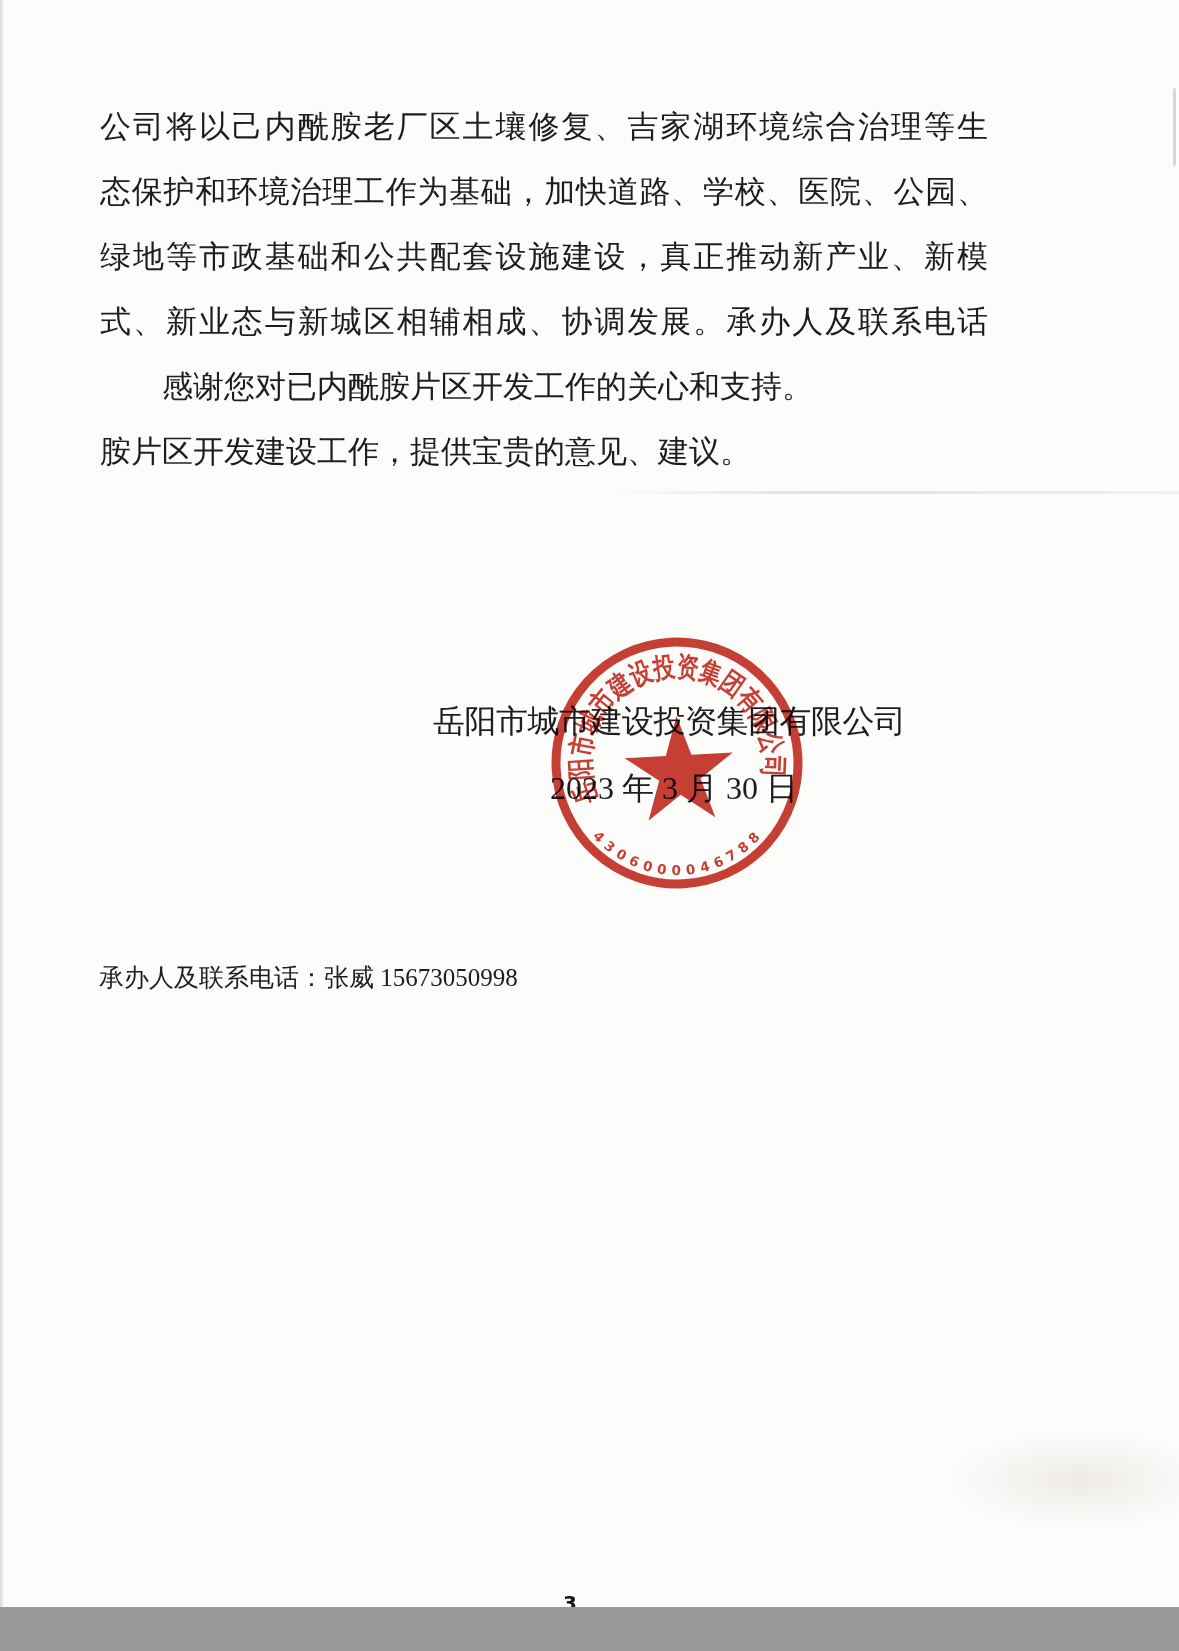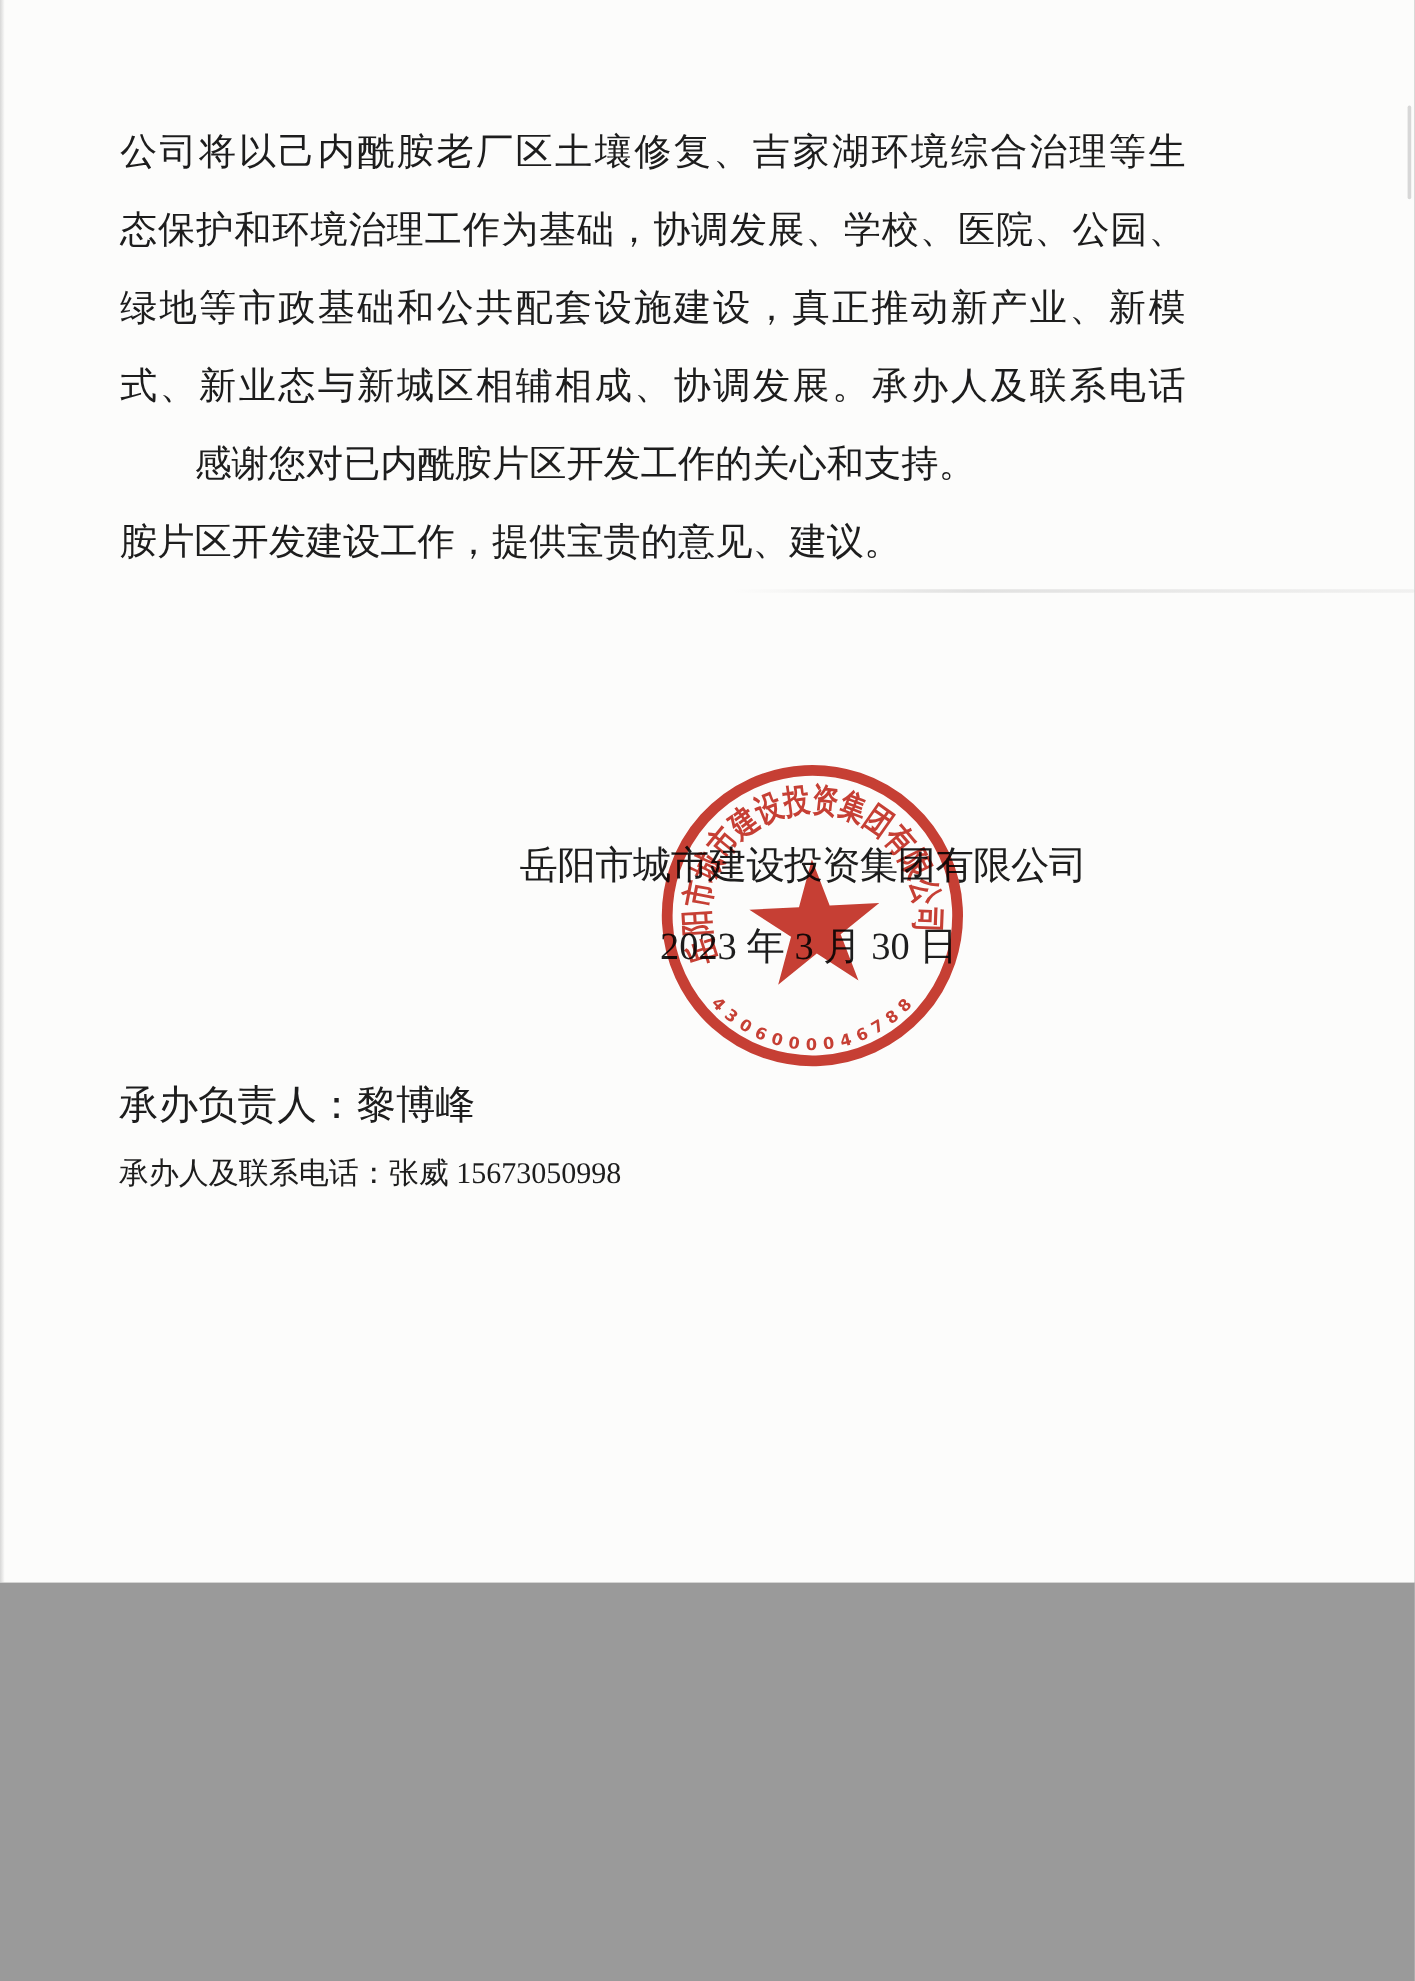--- a/index.html
+++ b/index.html
@@ -1,18 +1,18 @@
 <!DOCTYPE html>
 <html lang="zh"><head>
 <meta charset="utf-8">
 <style>
   html,body{margin:0;padding:0;background:#9a9a9a;}
   .page{
     position:relative;
-    width:1179px;height:1319px;
+    width:1179px;height:1607px;
     margin:0 auto;
     background:#fcfcfb;
     overflow:hidden;
     font-family:"Liberation Serif","DejaVu Serif",serif;
     color:#1d1d1d;
   }
   
   .bodytext{
     position:absolute;left:100px;top:94px;width:888px;
     font-size:31px;line-height:65px;
@@ -73,21 +73,21 @@
     background:radial-gradient(closest-side,rgba(236,232,227,.85),rgba(236,232,227,0));
   }
 </style>
 </head>
 <body>
 
 <div class="page">
 
   <div class="bodytext">
     <div class="line jline">公司将以己内酰胺老厂区土壤修复、吉家湖环境综合治理等生</div>
-    <div class="line jline">态保护和环境治理工作为基础，协调发展、学校、医院、公园、</div>
+    <div class="line jline">态保护和环境治理工作为基础，加快道路、学校、医院、公园、</div>
     <div class="line jline">绿地等市政基础和公共配套设施建设，真正推动新产业、新模</div>
     <div class="line jline">式、新业态与新城区相辅相成、协调发展。承办人及联系电话</div>
     <div class="line indent">感谢您对已内酰胺片区开发工作的关心和支持。</div>
     <div class="line">胺片区开发建设工作，提供宝贵的意见、建议。</div>
   </div>
 
   <div class="company">岳阳市城市建设投资集团有限公司</div>
   <div class="sigdate">2023 年 3 月 30 日</div>
 
   <div class="stamp">
@@ -100,21 +100,20 @@
       <text font-size="28" font-weight="bold" font-family="Liberation Serif, DejaVu Serif, serif" fill="#c32b1f">
         <textPath href="#arcTop" textLength="325" lengthAdjust="spacingAndGlyphs">岳阳市城市建设投资集团有限公司</textPath>
       </text>
       <text font-size="13.5" font-weight="bold" font-family="DejaVu Sans, Liberation Sans, sans-serif" fill="#c32b1f">
         <textPath href="#arcBot" textLength="190" lengthAdjust="spacing">4306000046788</textPath>
       </text>
       <polygon points="0,-57 12.8,-17.6 54.2,-17.6 20.7,6.7 33.5,46.1 0,21.8 -33.5,46.1 -20.7,6.7 -54.2,-17.6 -12.8,-17.6" transform="translate(2,10)" fill="#c32b1f"></polygon>
     </svg>
   </div>
 
-  <div class="contact1">承办负责人：黎博峰</div>
   <div class="contact2">承办人及联系电话：张威  15673050998</div>
 
   <div class="pageno">3</div>
 
   <div class="edge-left"></div>
   <div class="smudge-h"></div>
   <div class="smudge-right"></div>
   <div class="blotch"></div>
 
 </div>

